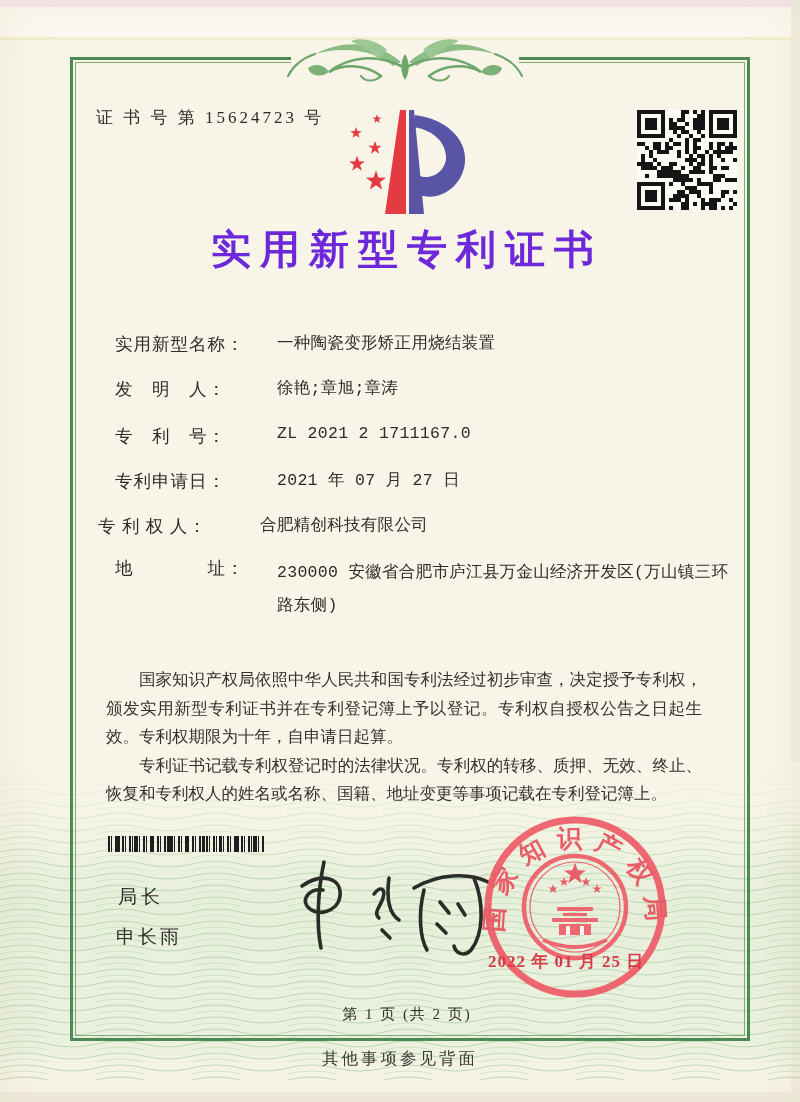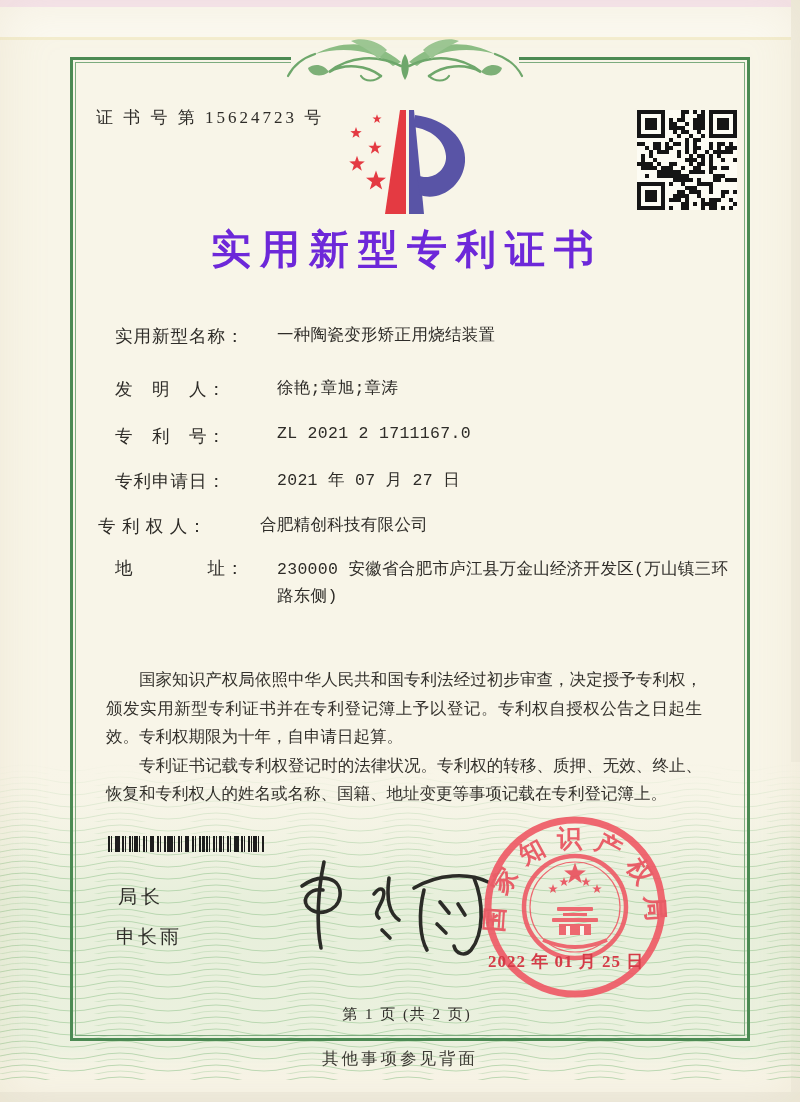--- a/index.html
+++ b/index.html
@@ -19,21 +19,21 @@
   .vignette{left:0;top:0;width:800px;height:1102px;box-shadow:inset 0 0 50px rgba(205,185,140,.18);pointer-events:none;z-index:5;}
   
   .frame{left:70px;top:57px;width:674px;height:978px;border:3px solid #4c8a53;z-index:1;}
   .frame::before{content:"";position:absolute;inset:2px;border:1px solid #7cab7e;}
   .content{z-index:2;}
   .certno{left:96px;top:106px;font-size:17px;letter-spacing:3px;}
   .title{left:70px;top:222px;width:674px;text-align:center;font-size:40px;font-weight:600;letter-spacing:9px;color:#6d28d9;}
   .f-row{font-size:17.5px;white-space:nowrap;}
   .f-label{display:inline-block;width:150px;letter-spacing:1px;vertical-align:top;}
   .f-value{margin-left:12px;font-family:"Liberation Mono","DejaVu Sans Mono",monospace;font-size:16.5px;letter-spacing:.3px;vertical-align:top;}
-  .f-value.wrap{white-space:normal;display:inline-block;width:452px;line-height:27px;}
+  .f-value.wrap{white-space:normal;display:inline-block;width:452px;line-height:33px;}
   .grant-pair .g-label{letter-spacing:1px;}
   .grant-pair .g-value{margin-left:10px;font-family:"Liberation Mono","DejaVu Sans Mono",monospace;font-size:16.5px;}
   .paras{left:106px;top:642px;width:596px;font-size:16.5px;line-height:28.5px;text-align:justify;color:#33312c;margin-top:24px;}
   .paras p{margin:0;text-indent:2em;}
   .barcode{left:108px;top:836px;width:156px;height:16px;
     background:
       repeating-linear-gradient(90deg,#1d1d1d 0 2px,rgba(0,0,0,0) 2px 3px,#1d1d1d 3px 4px,rgba(0,0,0,0) 4px 7px),
       repeating-linear-gradient(90deg,rgba(0,0,0,0) 0 9px,#1d1d1d 9px 12px,rgba(0,0,0,0) 12px 17px);
   }
   .sig-title{left:118px;top:884px;font-size:19px;letter-spacing:4px;}
@@ -327,21 +327,21 @@
       <rect x="16" y="24" width="1" height="1"></rect>
       <rect x="18" y="24" width="1" height="1"></rect>
       <rect x="19" y="24" width="1" height="1"></rect>
       <rect x="21" y="24" width="1" height="1"></rect>
       <rect x="23" y="24" width="1" height="1"></rect>
     </g>
 </svg>
 
 <div class="abs content title">实用新型专利证书</div>
 
-<div class="abs content f-row" style="left:115px;top:324px;">
+<div class="abs content f-row" style="left:115px;top:332px;">
   <span class="f-label">实用新型名称：</span><span class="f-value">一种陶瓷变形矫正用烧结装置</span>
 </div>
 <div class="abs content f-row" style="left:115px;top:377px;">
   <span class="f-label">发　明　人：</span><span class="f-value">徐艳;章旭;章涛</span>
 </div>
 <div class="abs content f-row" style="left:115px;top:424px;">
   <span class="f-label">专　利　号：</span><span class="f-value">ZL 2021 2 1711167.0</span>
 </div>
 <div class="abs content f-row" style="left:115px;top:469px;">
   <span class="f-label">专利申请日：</span><span class="f-value">2021 年 07 月 27 日</span>

